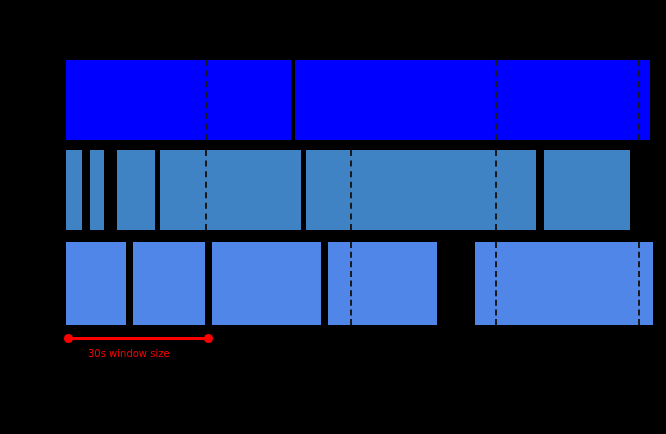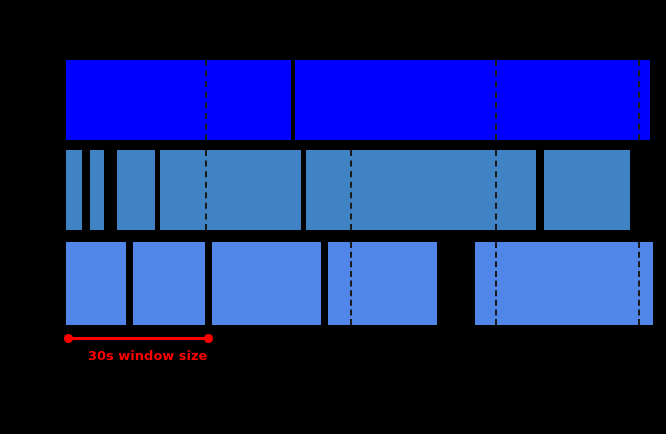--- a/index.html
+++ b/index.html
@@ -47,22 +47,22 @@
   .annotation-dot {
     position: absolute;
     width: 9px;
     height: 9px;
     border-radius: 50%;
     background: #ff0000;
   }
   .annotation-label {
     position: absolute;
     color: #ff0000;
-    font-size: 13px;
-    font-weight: bold;
+    font-size: 10px;
+    font-weight: normal;
     white-space: nowrap;
     font-family: "DejaVu Sans", "Liberation Sans", sans-serif;
   }
   .hidden-text {
     position: absolute;
     color: #000000;
     font-size: 11px;
     white-space: nowrap;
     font-family: "DejaVu Sans", "Liberation Sans", sans-serif;
   }

